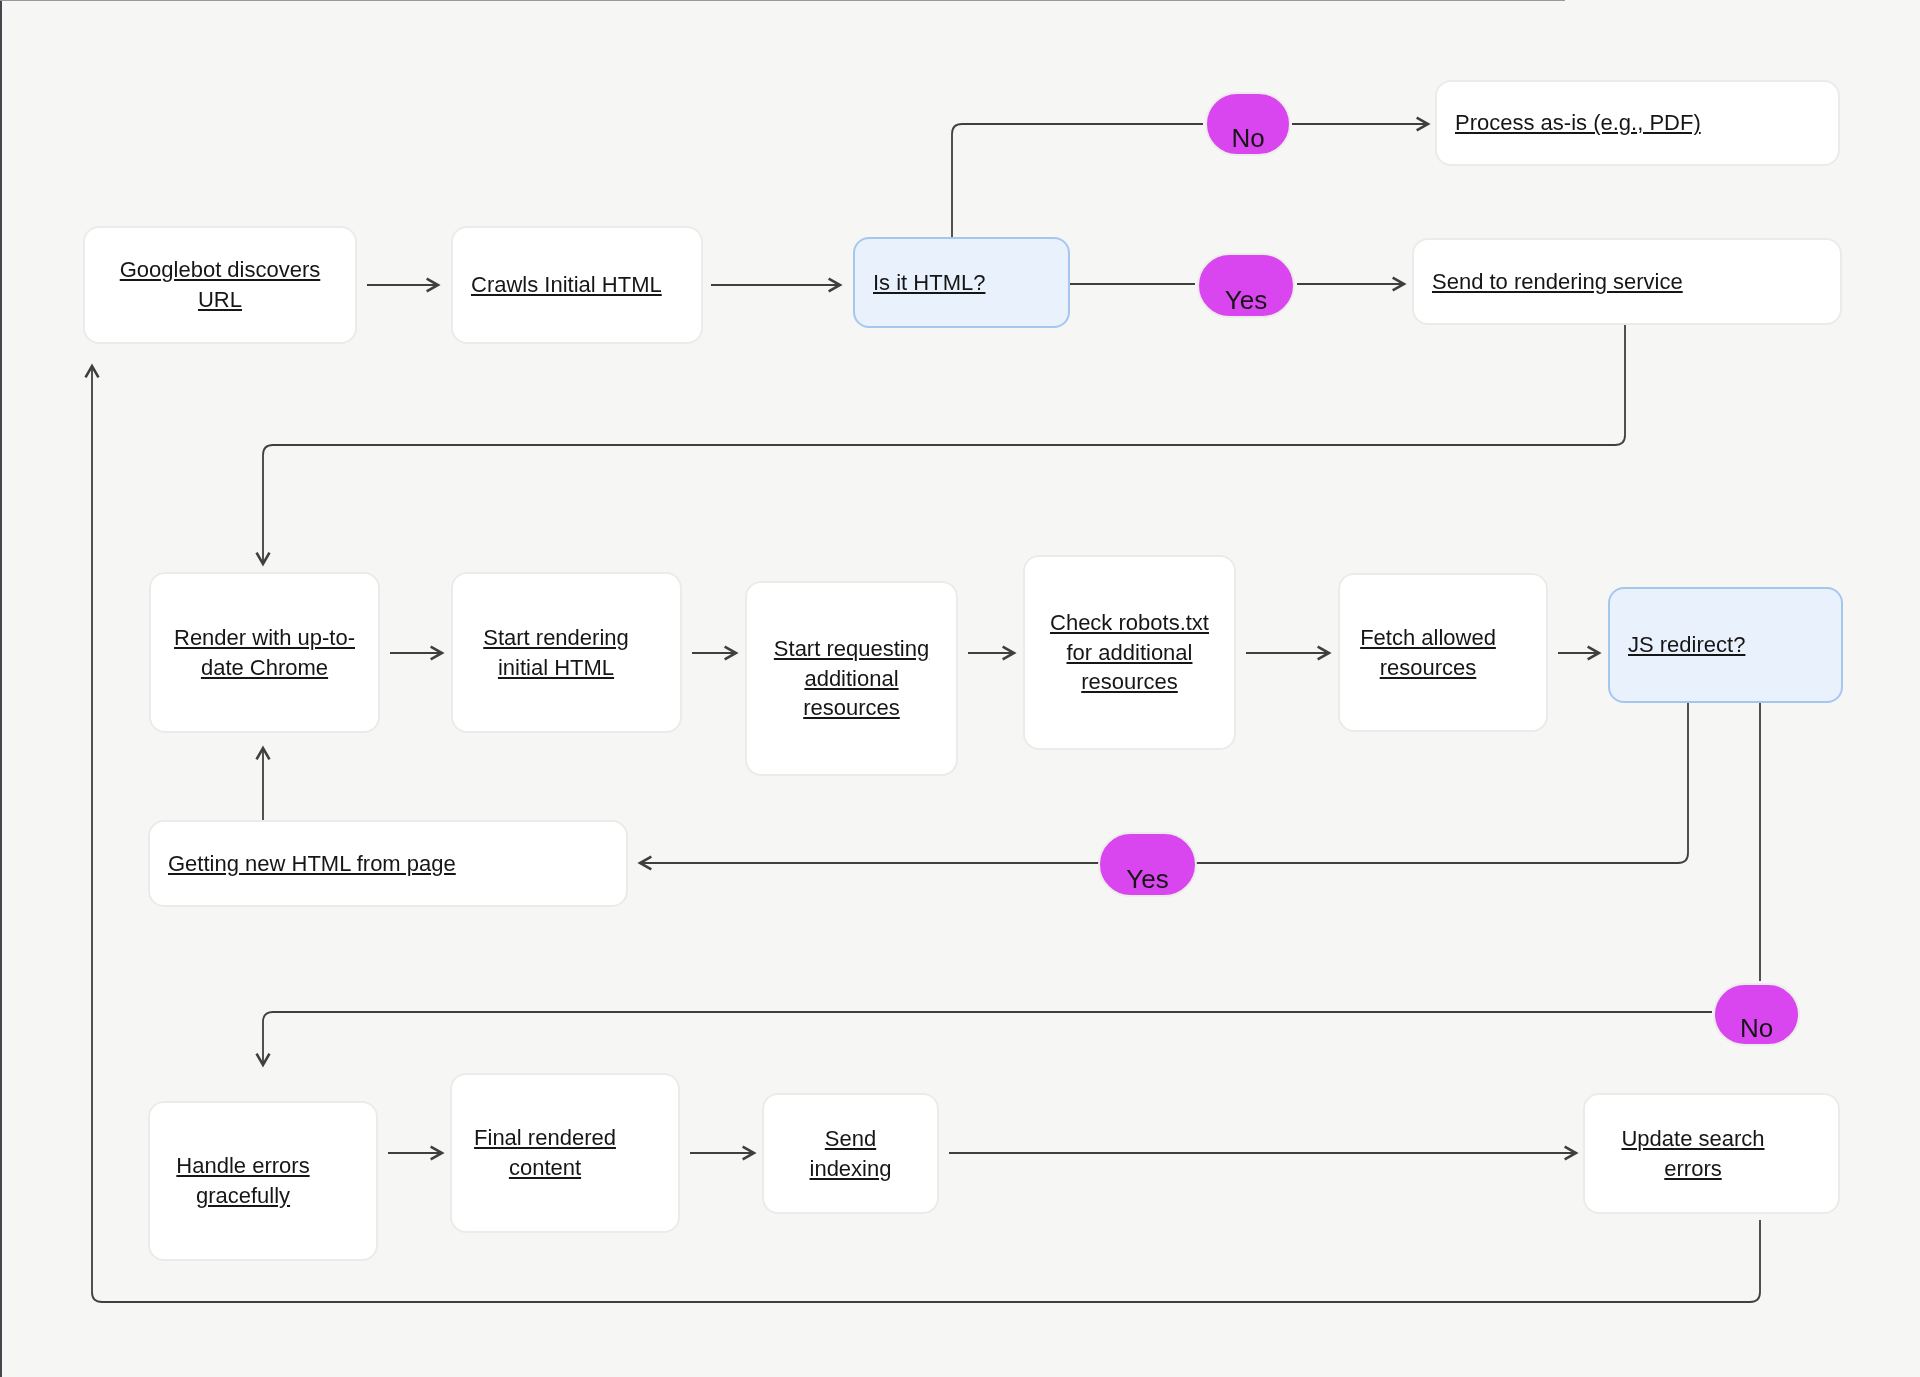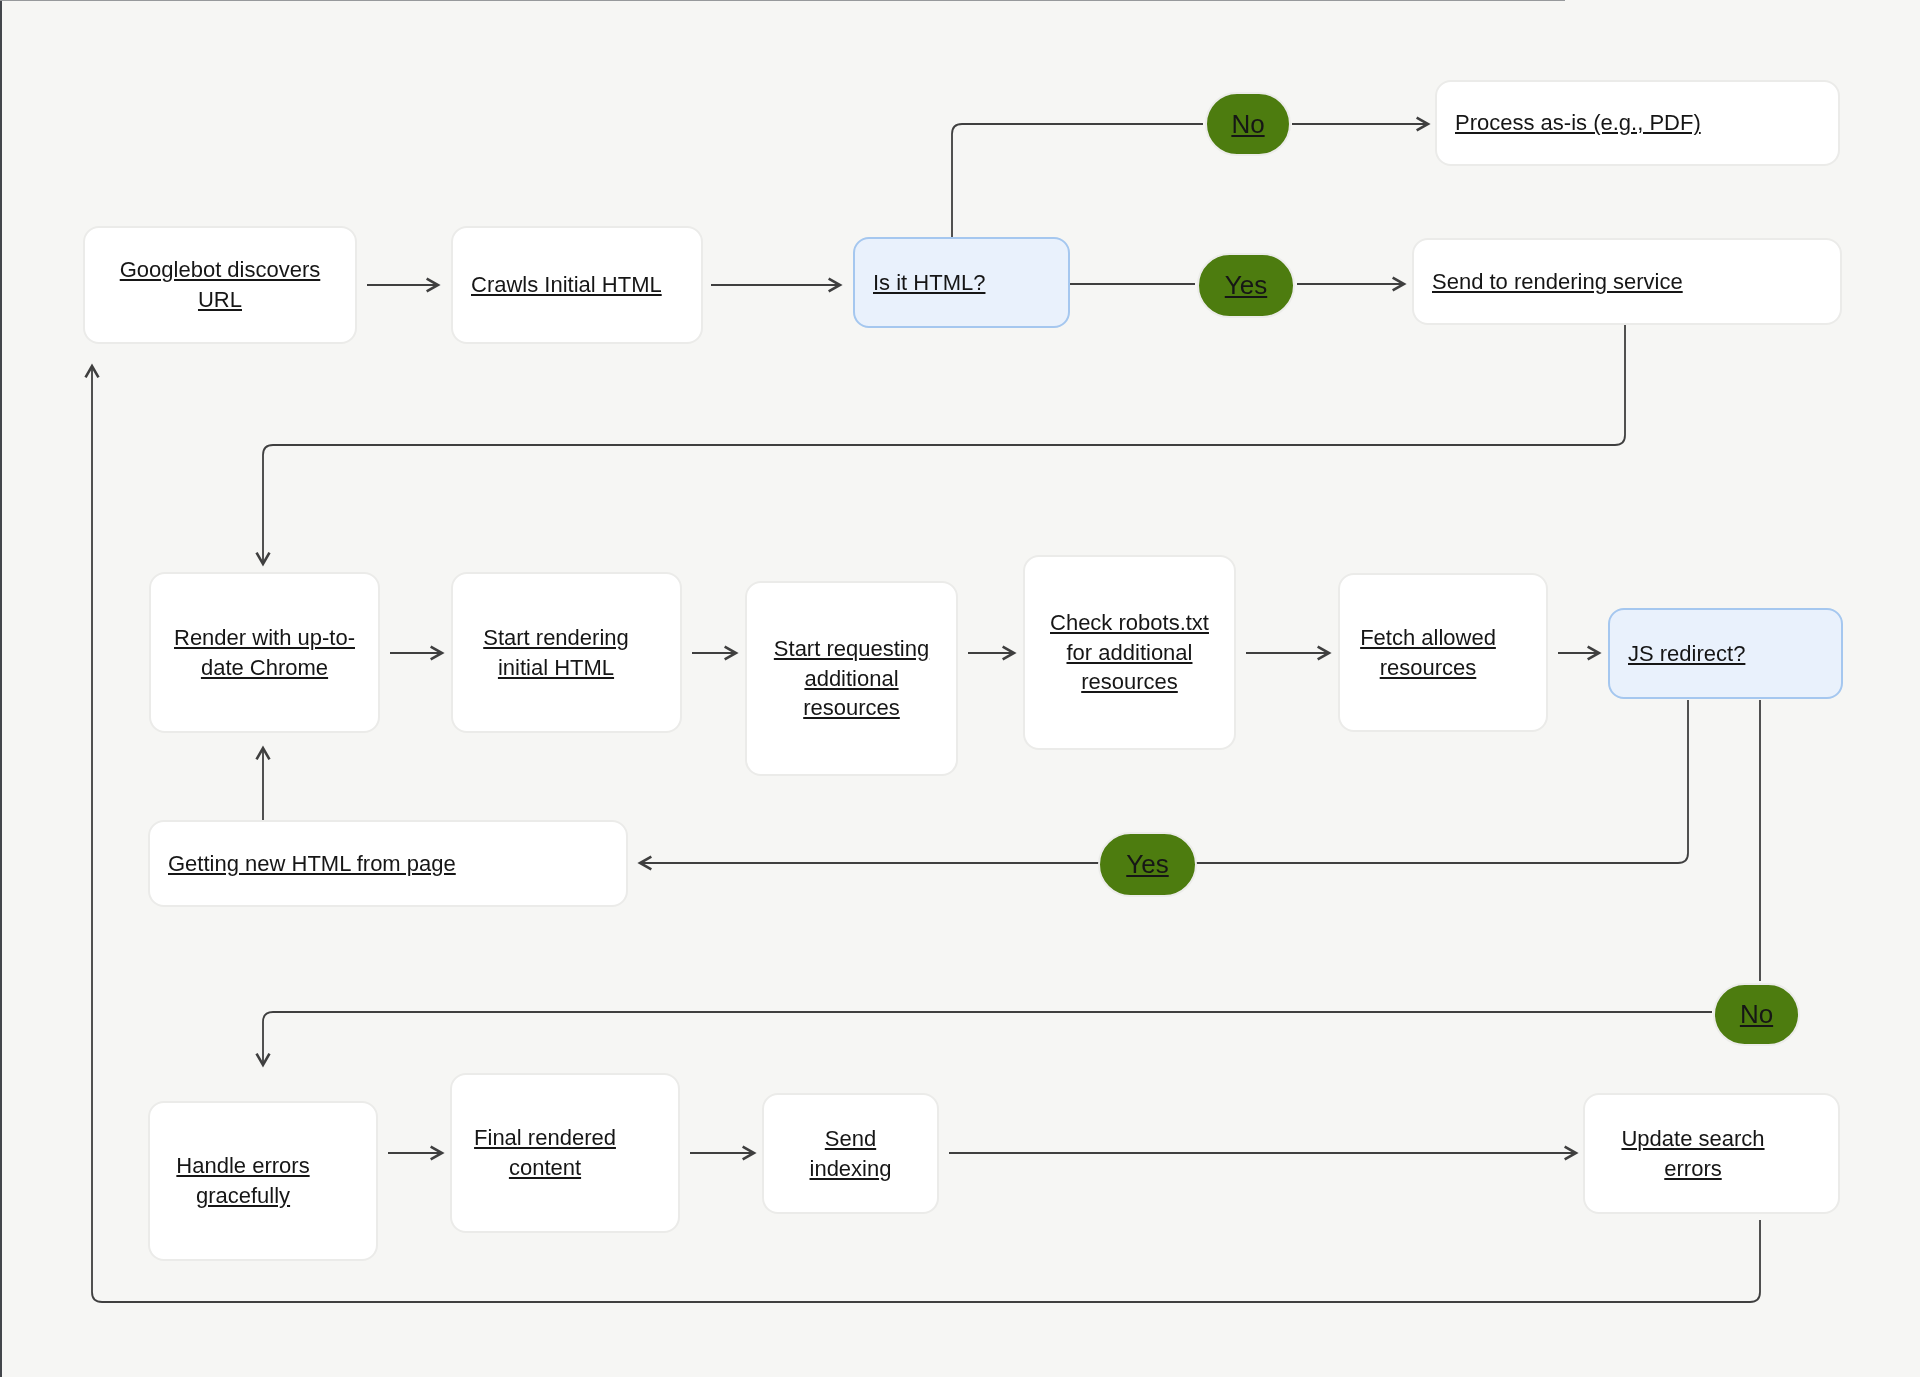--- a/index.html
+++ b/index.html
@@ -43,31 +43,30 @@
     z-index: 2;
     text-decoration: underline;
   }
   .node.blue {
     background: #e9f1fc;
     border-color: #a5c7ef;
   }
   .pill {
     position: absolute;
     box-sizing: border-box;
-    background: #4d7c0f;
+    background: #d946ef;
     border: 2px solid #ececea;
     border-radius: 40px;
     display: flex;
-    align-items: center;
+    align-items: flex-end;
     justify-content: center;
     text-align: center;
     color: #161616;
     font-size: 26px;
     z-index: 3;
-    text-decoration: underline;
   }
   .w150 span { display: inline-block; max-width: 150px; }
   .w140 span { display: inline-block; max-width: 140px; }
   .w170 span { display: inline-block; max-width: 170px; }
   .w180 span { display: inline-block; max-width: 180px; }
 </style>
 </head>
 <body>
 
 <div class="canvas">
@@ -146,21 +145,21 @@
   </div>
 
   <div class="node" style="left:1023px; top:555px; width:213px; height:195px;">
     <span>Check robots.txt for additional resources</span>
   </div>
 
   <div class="node w140" style="left:1338px; top:573px; width:210px; height:159px;">
     <span>Fetch allowed resources</span>
   </div>
 
-  <div class="node blue" style="left:1608px; top:608px; width:235px; height:91px;">
+  <div class="node blue" style="left:1608px; top:587px; width:235px; height:116px;">
     <span>JS redirect?</span>
   </div>
 
   <div class="node" style="left:148px; top:820px; width:480px; height:87px;">
     <span>Getting new HTML from page</span>
   </div>
 
   <div class="pill" style="left:1098px; top:832px; width:99px; height:65px;">
     <span>Yes</span>
   </div>

